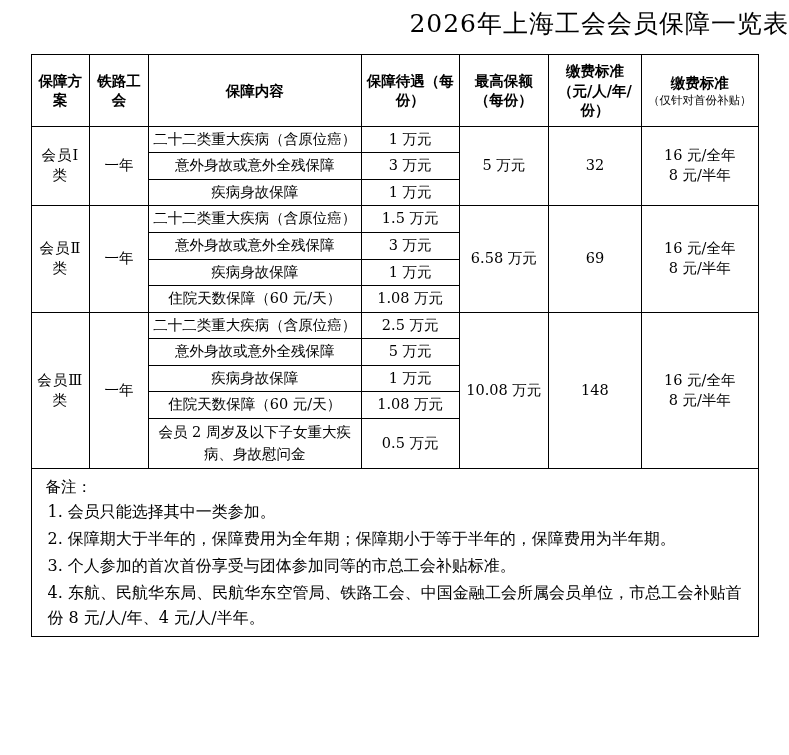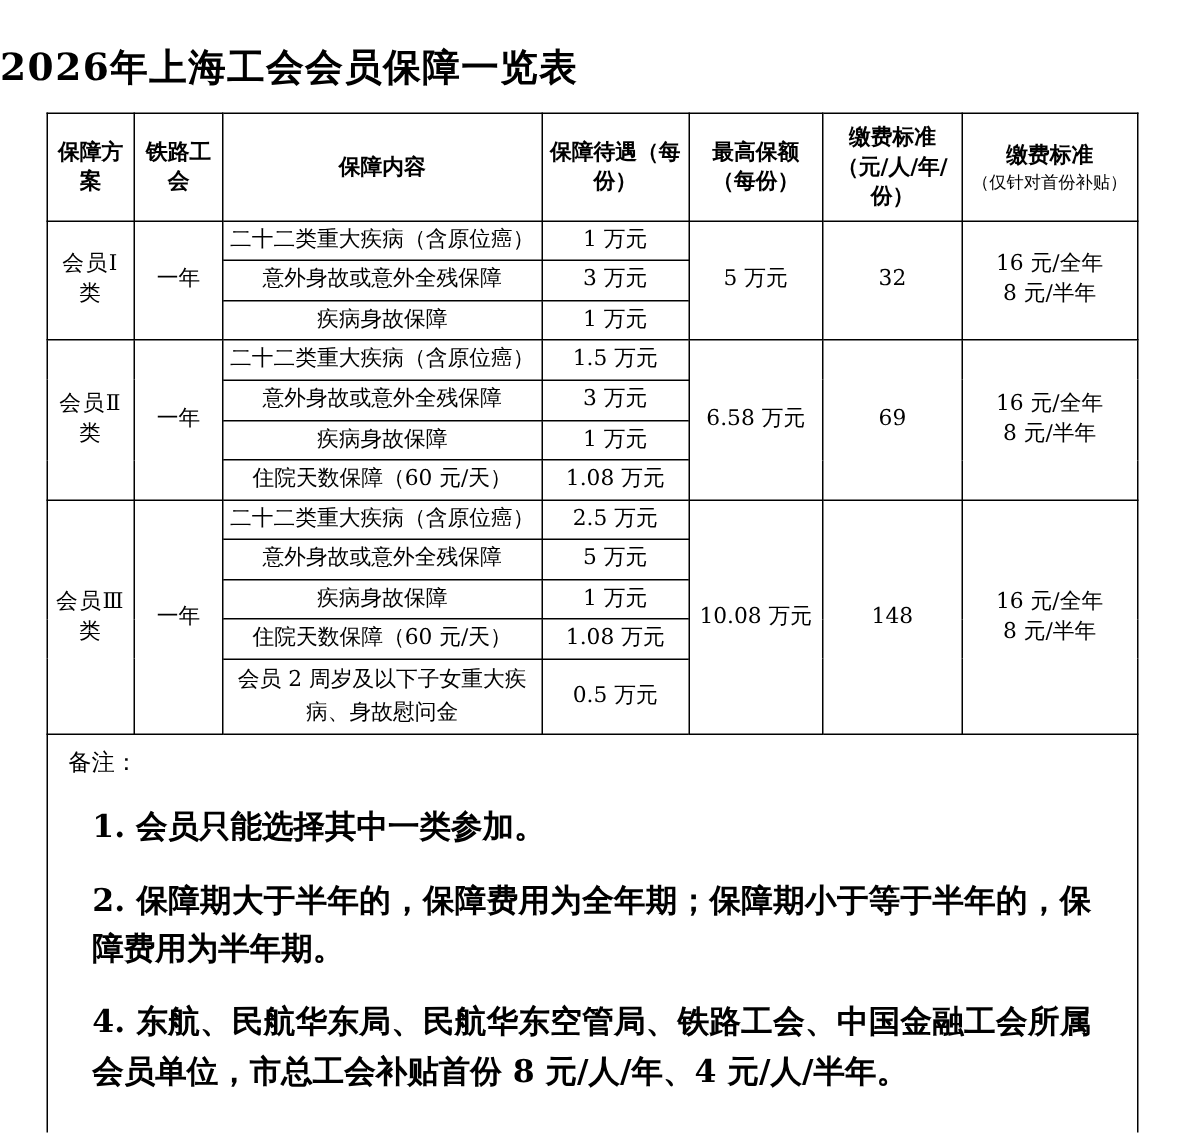--- a/index.html
+++ b/index.html
@@ -14,25 +14,25 @@
     color: #000000;
     overflow: hidden;
   }
   .page {
     position: relative;
     width: 789px;
     height: 755px;
     box-sizing: border-box;
   }
   .doc-title {
-    text-align: left;
+    text-align: right;
     font-size: 25px;
-    font-weight: bold;
+    font-weight: normal;
     letter-spacing: 1px;
-    margin-top: 28px;
+    margin-top: 7px;
     margin-bottom: 14px;
     font-family: "DejaVu Serif", "Liberation Serif", serif;
   }
   table.main {
     border-collapse: collapse;
     margin: 0 auto;
     width: 728px;
     table-layout: fixed;
   }
   table.main td, table.main th {
@@ -85,34 +85,33 @@
   .subsidy-cell {
     font-size: 14px;
     line-height: 1.6;
   }
   .notes {
     border: 1px solid #000000;
     border-top: none;
     width: 728px;
     margin: 0 auto;
     box-sizing: border-box;
-    padding: 6px 14px 14px 14px;
+    padding: 6px 14px 4px 14px;
   }
   .notes-title {
     font-size: 15.5px;
     margin: 2px 0 2px 0;
     text-align: left;
   }
   .note-line {
-    font-size: 21px;
+    font-size: 16px;
     line-height: 1.55;
     text-align: justify;
-    margin: 16px;
+    margin: 2px;
     text-indent: 0;
-    font-weight: bold;
   }
   .col-plan { width: 58px; }
   .col-term { width: 58px; }
   .col-content { width: 210px; }
   .col-benefit { width: 97px; }
   .col-max { width: 88px; }
   .col-fee { width: 92px; }
   .col-subsidy { width: 115px; }
 </style>
 </head>
@@ -223,16 +222,17 @@
         <td class="amount-cell">0.5 万元</td>
       </tr>
 
     </tbody>
   </table>
 
   <div class="notes">
     <div class="notes-title">备注：</div>
     <p class="note-line">1. 会员只能选择其中一类参加。</p>
     <p class="note-line">2. 保障期大于半年的，保障费用为全年期；保障期小于等于半年的，保障费用为半年期。</p>
+    <p class="note-line">3. 个人参加的首次首份享受与团体参加同等的市总工会补贴标准。</p>
     <p class="note-line">4. 东航、民航华东局、民航华东空管局、铁路工会、中国金融工会所属会员单位，市总工会补贴首份 8 元/人/年、4 元/人/半年。</p>
   </div>
 
 </div>
 
 </body></html>

